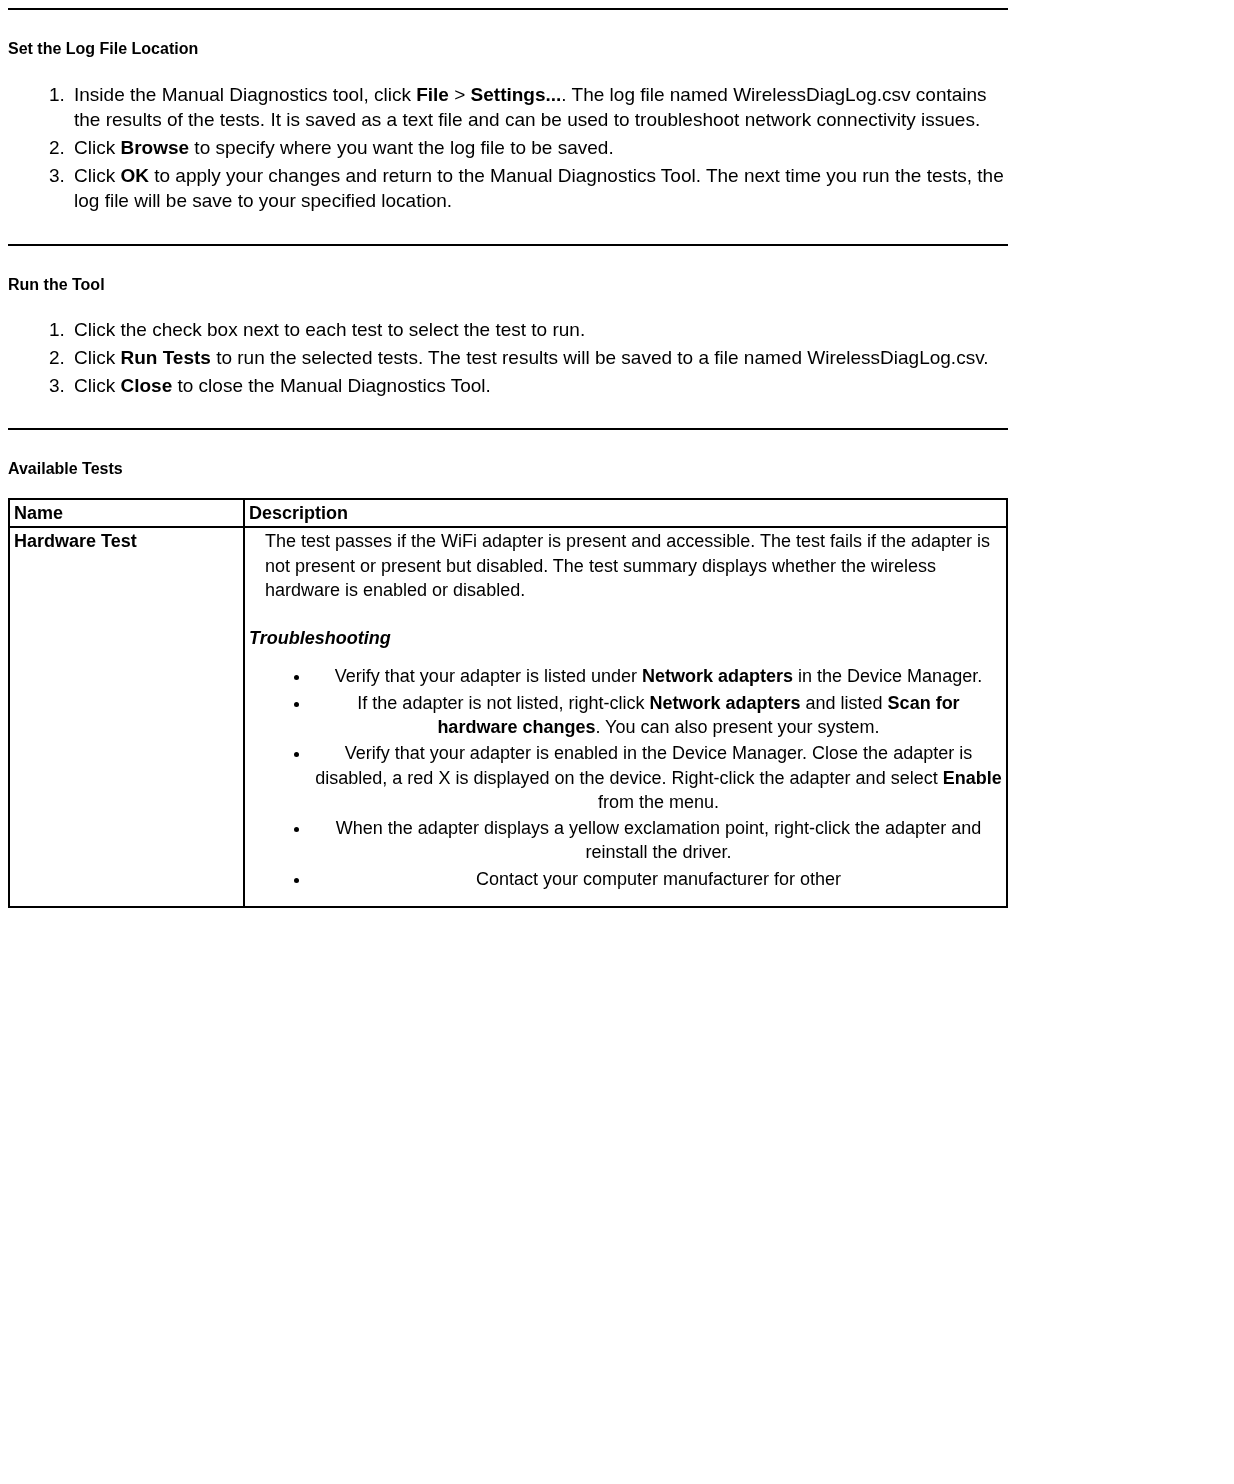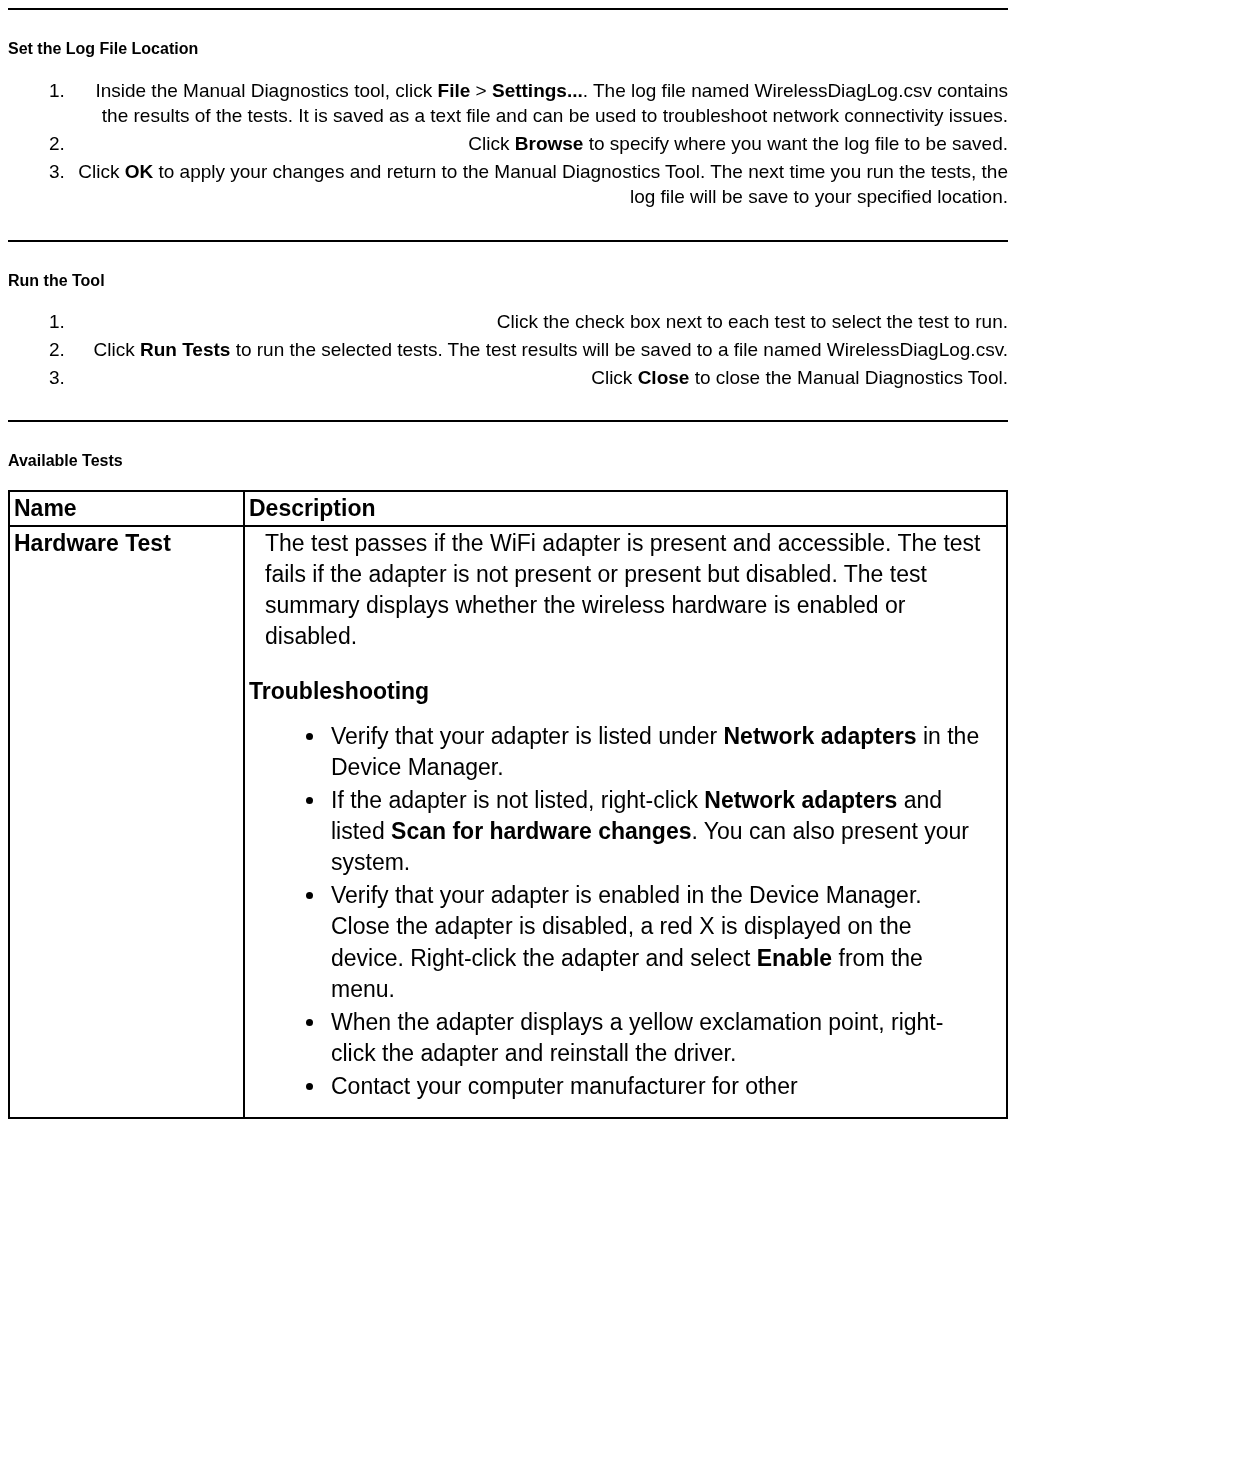--- a/index.html
+++ b/index.html
@@ -18,63 +18,64 @@
   }
   hr {
     border: none;
     border-top: 2px solid #000;
     margin: 0;
   }
   hr.section-divider {
     margin: 30px 0 4px 0;
   }
   ol {
-    margin: 14px 0 14px 0;
+    margin: 22px 0 14px 0;
     padding-left: 62px;
-    text-align: right;
   }
   ol li {
     padding-left: 4px;
     margin-bottom: 2px;
   }
   ul {
     list-style-type: disc;
-    margin: 14px 16px;
+    margin: 14px 0;
     padding-left: 62px;
+    text-align: center;
   }
   ul li {
     padding-left: 4px;
     margin-bottom: 2px;
   }
   .b { font-weight: bold; }
   table {
     border-collapse: collapse;
     width: 100%;
     margin-top: 12px;
   }
   td, th {
     border: 2px solid #000;
     vertical-align: top;
     text-align: left;
     padding: 1px 4px 1px 4px;
-    font-size: 23px;
+    font-size: 18px;
   }
   th {
     font-weight: bold;
   }
   td.col-name {
     width: 225px;
     font-weight: bold;
   }
   td.col-desc p {
     margin: 0 0 14px 16px;
   }
   td.col-desc .sub-heading {
     font-weight: bold;
     margin: 24px 0 4px 0;
+    font-style: italic;
   }
 </style>
 </head>
 <body>
 
 <hr>
 
 <h2>Set the Log File Location</h2>
 <ol>
   <li>

